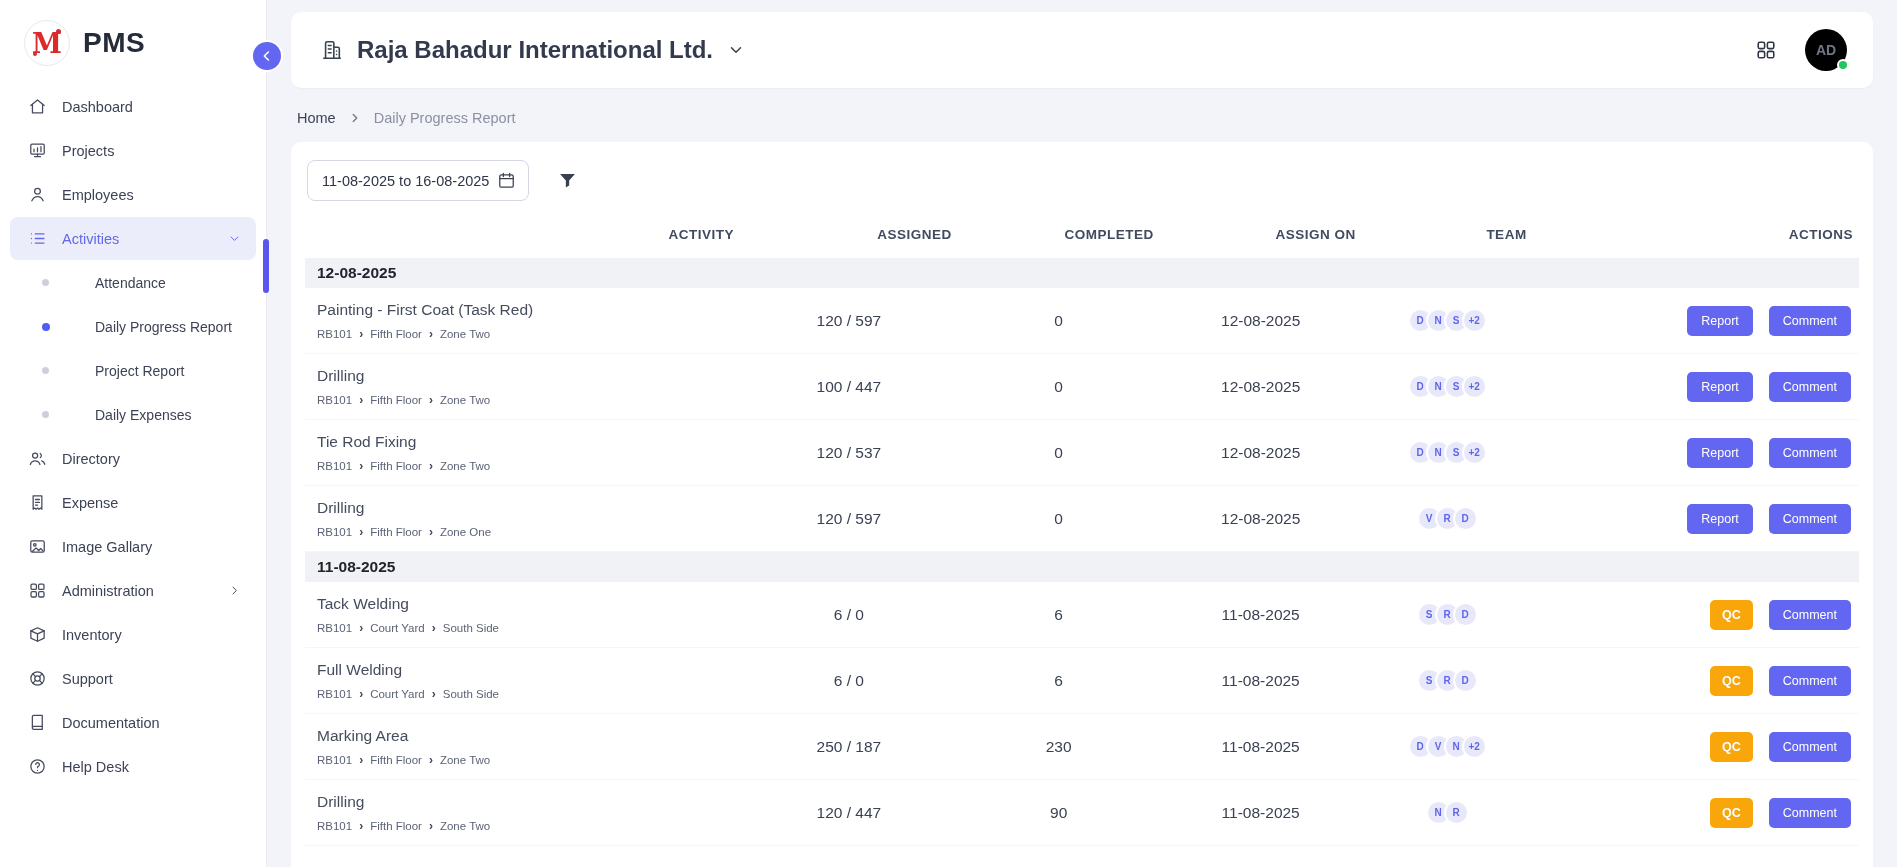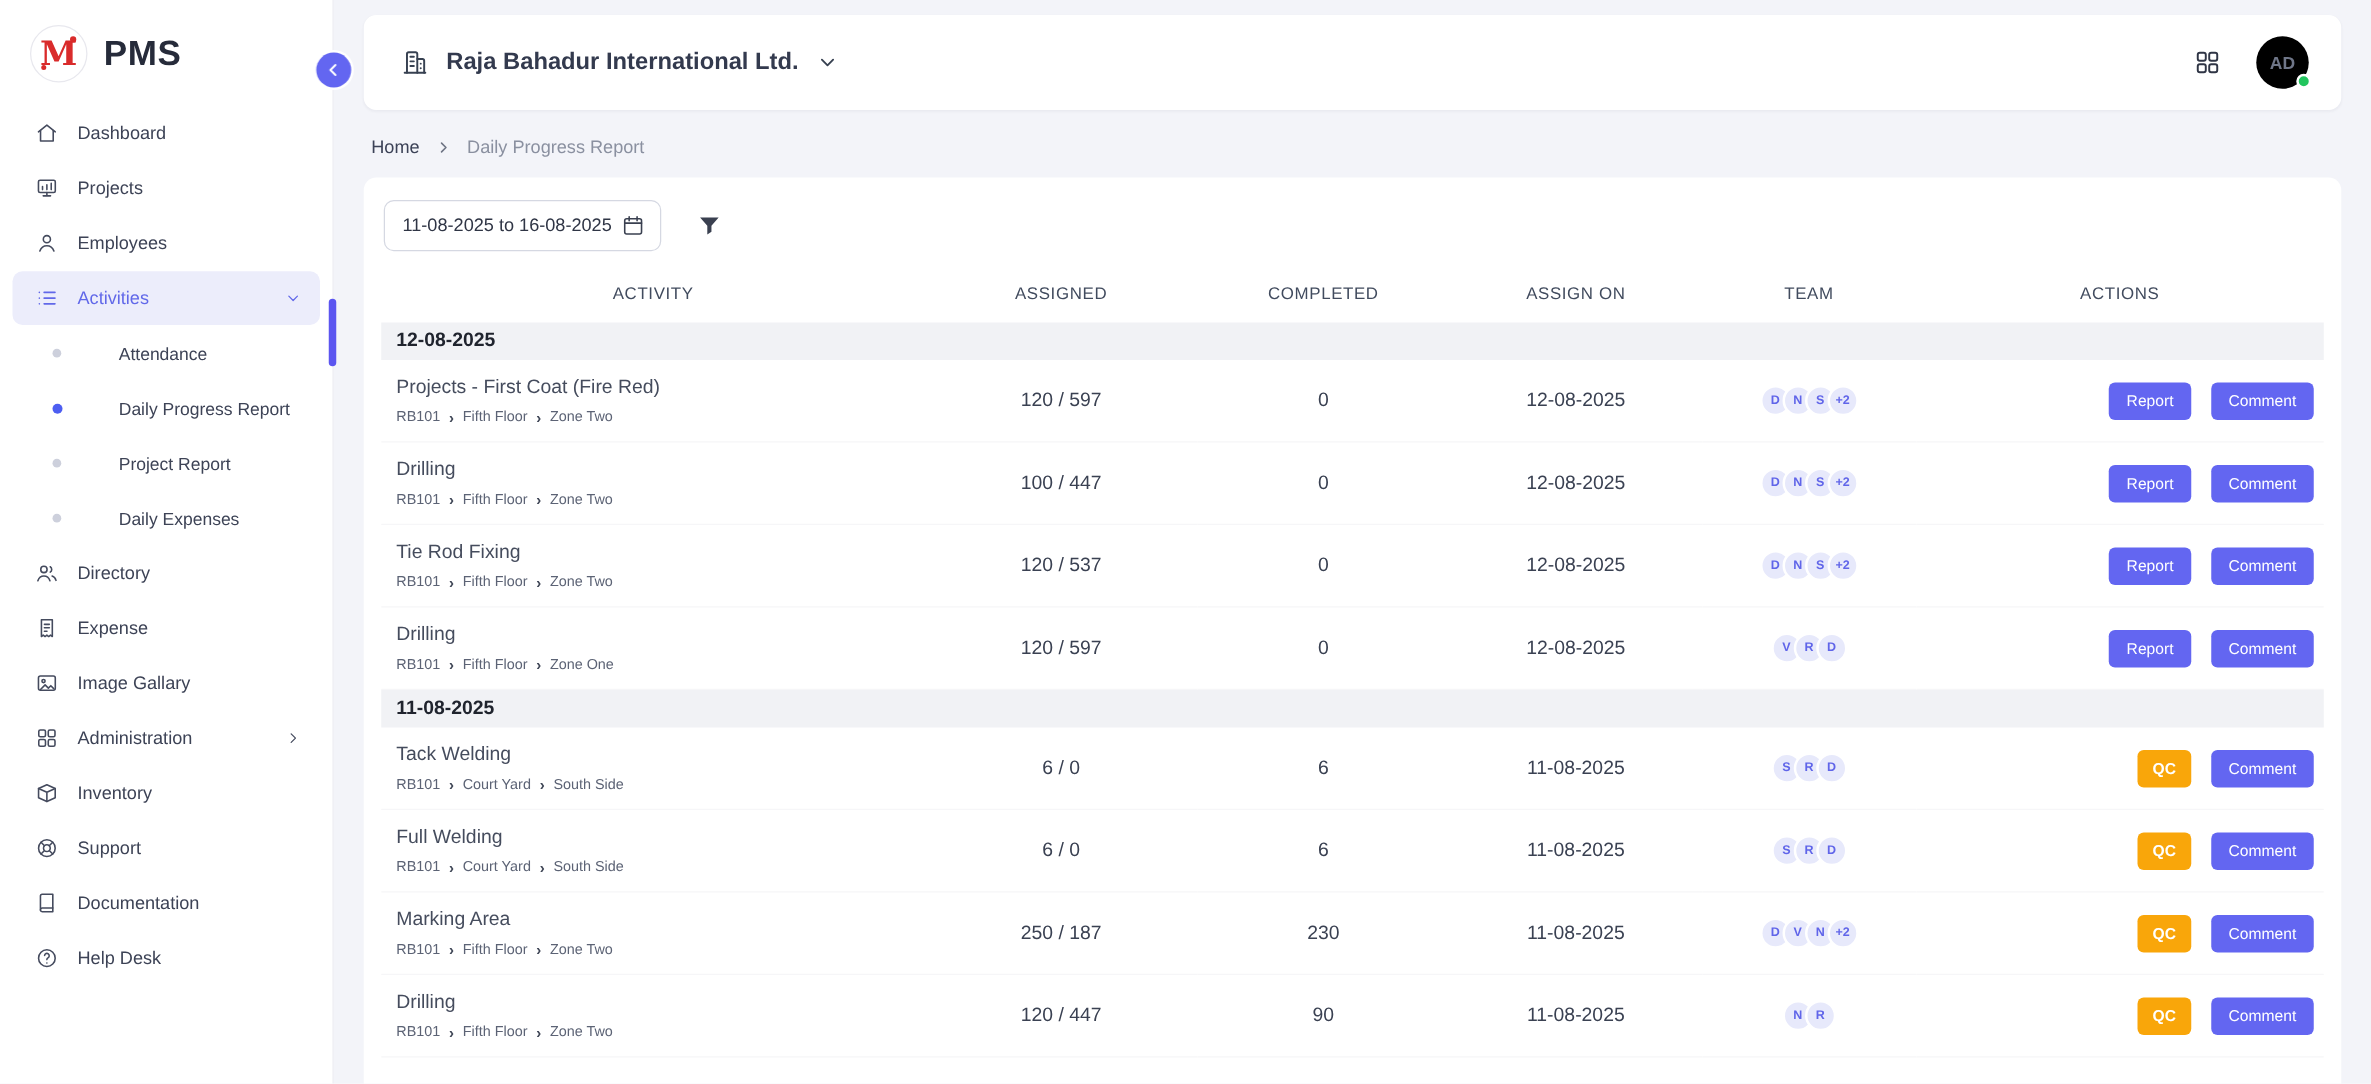--- a/index.html
+++ b/index.html
@@ -27,42 +27,42 @@
   .nav-sub.active .bullet{background:#4d5ef1;width:8px;height:8px;margin-right:45px}
   .nav-sub-label{font-size:14px;color:#3d4356}
   .active-indicator{position:absolute;right:-3px;top:239px;width:6px;height:54px;border-radius:4px;background:#5b55f0;z-index:5}
   .collapse-btn{position:fixed;left:253px;top:42px;width:28px;height:28px;border-radius:50%;background:var(--accent);border:none;
     display:flex;align-items:center;justify-content:center;cursor:pointer;z-index:10;box-shadow:0 0 0 2px #fff}
 
   
   .main{flex:1;display:flex;flex-direction:column;padding:12px 24px 0;min-width:0}
   .topbar{background:#fff;border-radius:10px;min-height:76px;display:flex;align-items:center;justify-content:space-between;
     padding:0 26px 0 30px;box-shadow:0 1px 2px rgba(16,24,40,.04)}
-  .company{display:flex;align-items:center;gap:14px;font-size:19px;font-weight:600;color:#333a4e;cursor:pointer}
+  .company{display:flex;align-items:center;gap:14px;font-size:24px;font-weight:600;color:#333a4e;cursor:pointer}
   .company .icon{color:#374151}
   .topbar-right{display:flex;align-items:center;gap:28px}
   .iconbtn{display:flex;color:#2f3545;cursor:pointer;background:none;border:none}
   .avatar{width:42px;height:42px;border-radius:50%;background:#000000;color:#6f7688;font-weight:700;font-size:14px;
     display:flex;align-items:center;justify-content:center;position:relative;cursor:pointer}
   .avatar .dot{position:absolute;right:-2px;bottom:0;width:12px;height:12px;border-radius:50%;background:var(--green);border:2px solid #fff}
 
   .breadcrumb{display:flex;align-items:center;gap:12px;padding:22px 6px 16px;font-size:14.5px}
   .bc-home{color:#3c4257;cursor:pointer}
   .bc-current{color:#8a90a0}
   .bc-sep{color:#6f7585;display:flex}
 
   .content{background:#fff;border-radius:10px 10px 0 0;padding:18px 14px 0;flex:1;overflow:hidden}
   .filter-row{display:flex;align-items:center;gap:28px;padding:0 2px 18px}
   .date-input{display:inline-flex;align-items:center;gap:8px;border:1px solid #d5d8e2;border-radius:8px;
     padding:10px 12px 10px 14px;font-size:14.5px;color:#2f3545;cursor:pointer;background:#fff}
   .date-input .icon{color:#3a4050}
   .filter-funnel{color:#3a4050;cursor:pointer;background:none;border:none;display:flex}
 
   table{width:100%;border-collapse:collapse;table-layout:fixed}
-  th{font-size:13.5px;font-weight:400;color:#414b5e;letter-spacing:.5px;padding:8px 6px 16px;text-align:center}
+  th{font-size:13.5px;font-weight:700;color:#414b5e;letter-spacing:.5px;padding:8px 6px 16px;text-align:right}
   th.col-0{width:28%}th.col-1{width:14%}th.col-2{width:13%}th.col-3{width:13%}th.col-4{width:11%}th.col-5{width:21%}
   .group-row td{background:#f1f2f5;font-weight:700;font-size:15.5px;color:#20242e;padding:6px 12px}
   .data-row td{padding:13px 6px;vertical-align:middle;border-bottom:1px solid #f6f6f8}
   td.cell-activity{padding-left:12px}
   .act-title{font-size:15.5px;color:#454c5d;margin-bottom:9px}
   .act-path{display:flex;align-items:center;gap:7px;font-size:11.5px;color:#5c6375;font-weight:500}
   .act-path .sep{color:#3f4656;font-weight:700;font-size:12px;line-height:1}
   td.num{text-align:center;font-size:15.5px;color:#3a4152}
   .team{display:flex;justify-content:center}
   .chip{width:25px;height:25px;border-radius:50%;background:#e7e9fb;color:#6065e9;font-size:10px;font-weight:700;
@@ -317,21 +317,21 @@
               <th class="col-4">TEAM</th>
               <th class="col-5">ACTIONS</th>
             </tr>
           </thead>
         <tbody id="table-body">
             <tr class="group-row">
               <td colspan="6">12-08-2025</td>
             </tr>
             <tr class="data-row">
               <td class="cell-activity">
-                <div class="act-title">Projects - First Coat (Fire Red)</div>
+                <div class="act-title">Painting - First Coat (Task Red)</div>
                 <div class="act-path">
                   <span>RB101</span>
                   <span class="sep">›</span>
                   <span>Fifth Floor</span>
                   <span class="sep">›</span>
                   <span>Zone Two</span>
                 </div>
               </td>
               <td class="num">120 / 597</td>
               <td class="num">0</td>

